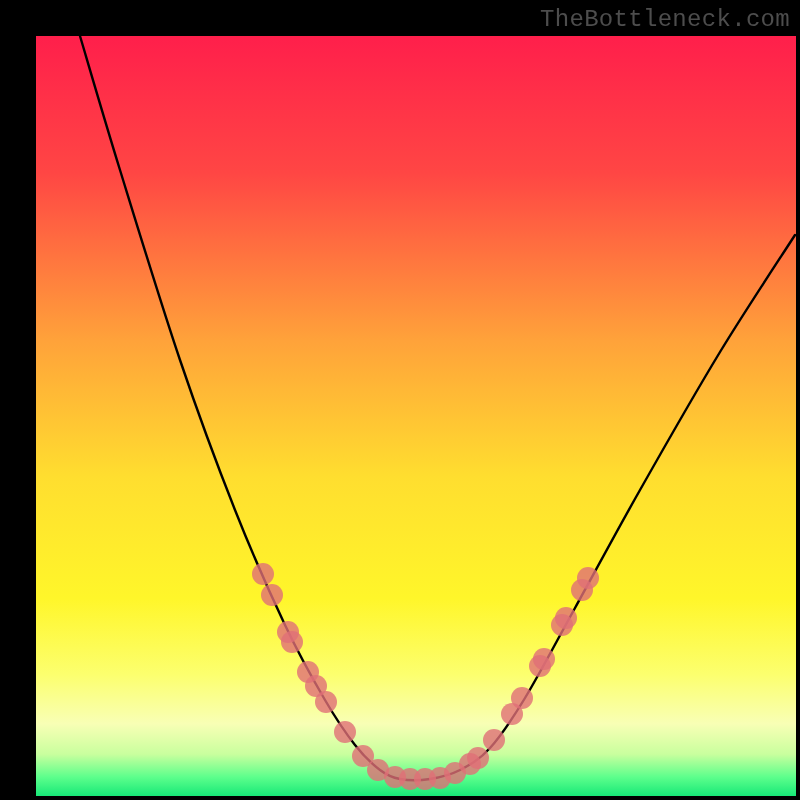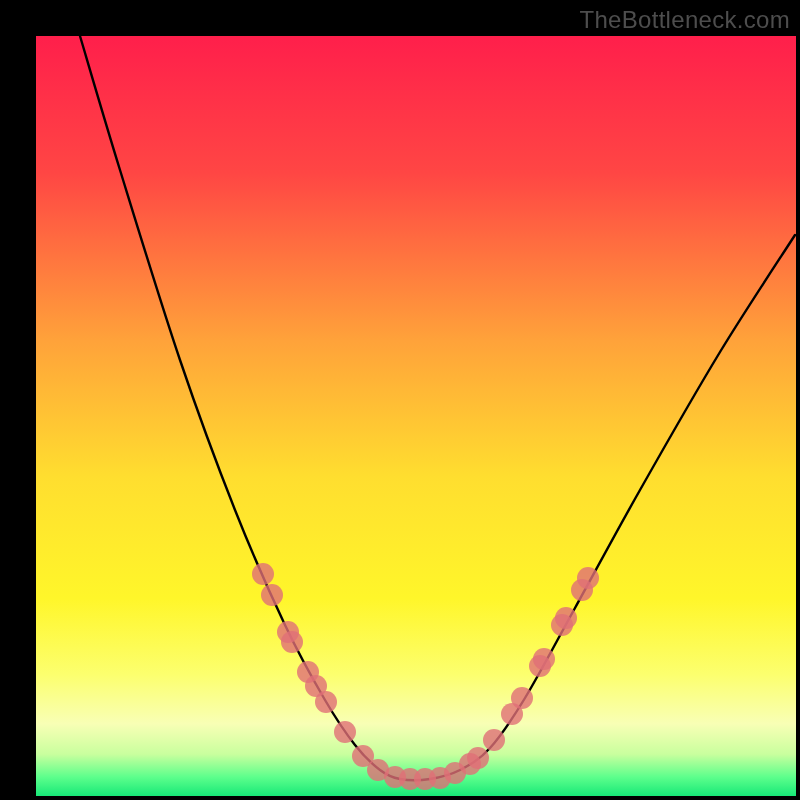--- a/index.html
+++ b/index.html
@@ -19,20 +19,21 @@
   }
   .watermark {
     position: absolute;
     top: 6px;
     right: 10px;
     color: #4d4d4d;
     font-size: 24px;
     font-weight: 500;
     letter-spacing: 0.3px;
     z-index: 5;
+    font-family: Liberation Mono, monospace;
   }
   svg {
     position: absolute;
     left: 0;
     top: 0;
   }
 </style>
 </head>
 <body>
 

